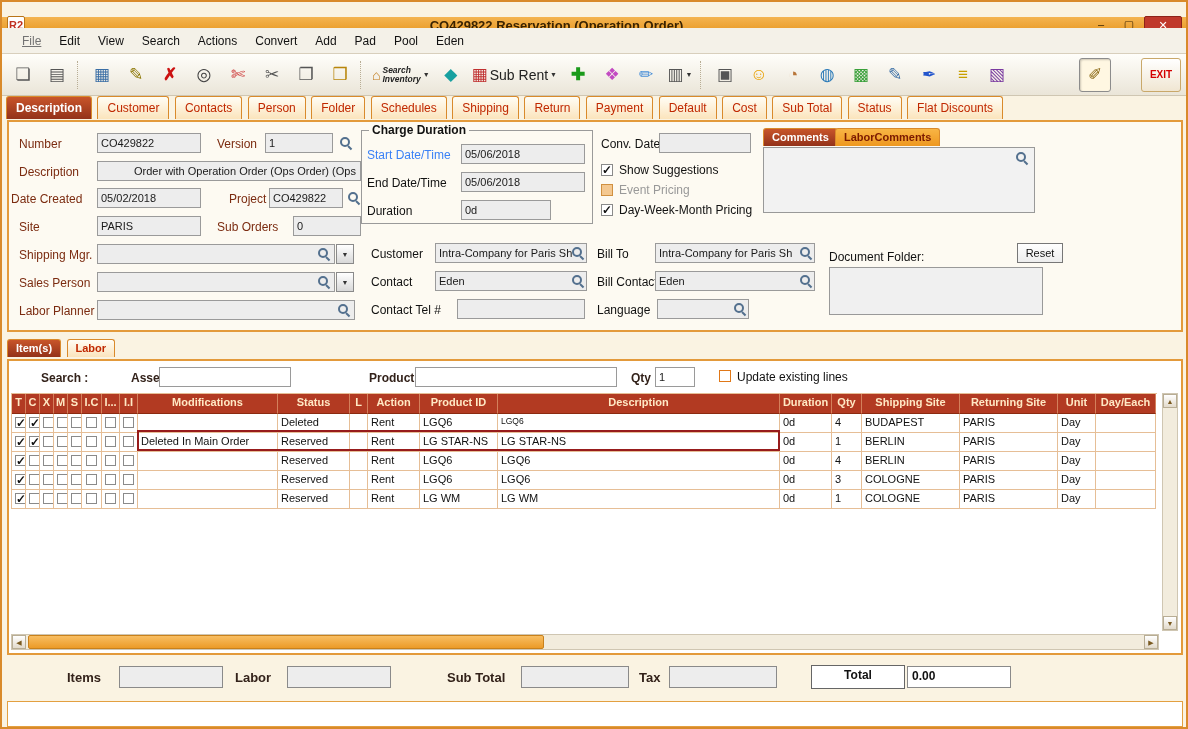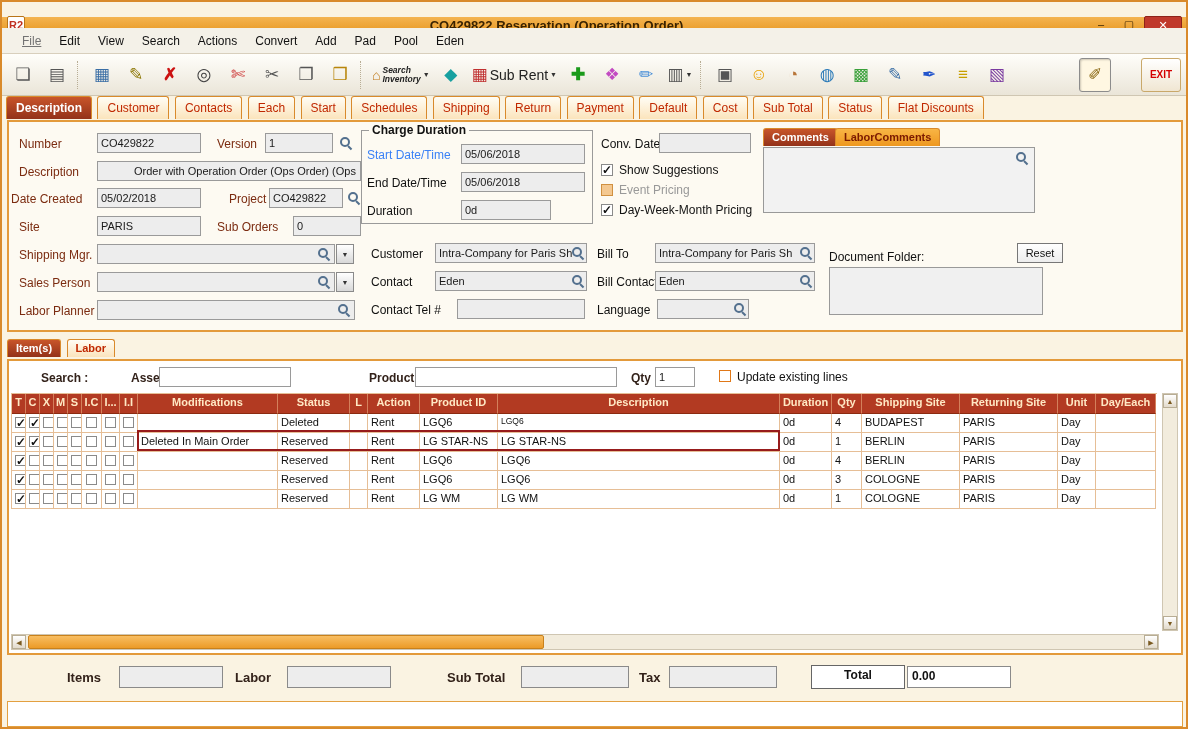--- a/index.html
+++ b/index.html
@@ -167,22 +167,22 @@
     <button class="tbtn" data-name="money-list-icon">≡</button>
     <button class="tbtn" data-name="chart-cube-icon">▧</button>
     <button class="tbtn pressed" data-name="wand-icon">✐</button>
     <button class="tbtn exitbtn" data-name="exit-button">EXIT</button>
   </div>
 
   <div class="tabbar" data-name="main-tabbar">
     <span class="tab active" data-name="tab-information">Description</span>
     <span class="tab" data-name="tab-customer">Customer</span>
     <span class="tab" data-name="tab-contacts">Contacts</span>
-    <span class="tab" data-name="tab-event">Each</span>
-    <span class="tab" data-name="tab-dates">Start</span>
+    <span class="tab" data-name="tab-event">Person</span>
+    <span class="tab" data-name="tab-dates">Folder</span>
     <span class="tab" data-name="tab-schedules">Schedules</span>
     <span class="tab" data-name="tab-shipping">Shipping</span>
     <span class="tab" data-name="tab-return">Return</span>
     <span class="tab" data-name="tab-payment">Payment</span>
     <span class="tab" data-name="tab-default">Default</span>
     <span class="tab" data-name="tab-cost">Cost</span>
     <span class="tab" data-name="tab-sub-total">Sub Total</span>
     <span class="tab" data-name="tab-status">Status</span>
     <span class="tab" data-name="tab-flat-discounts">Flat Discounts</span>
   </div>

